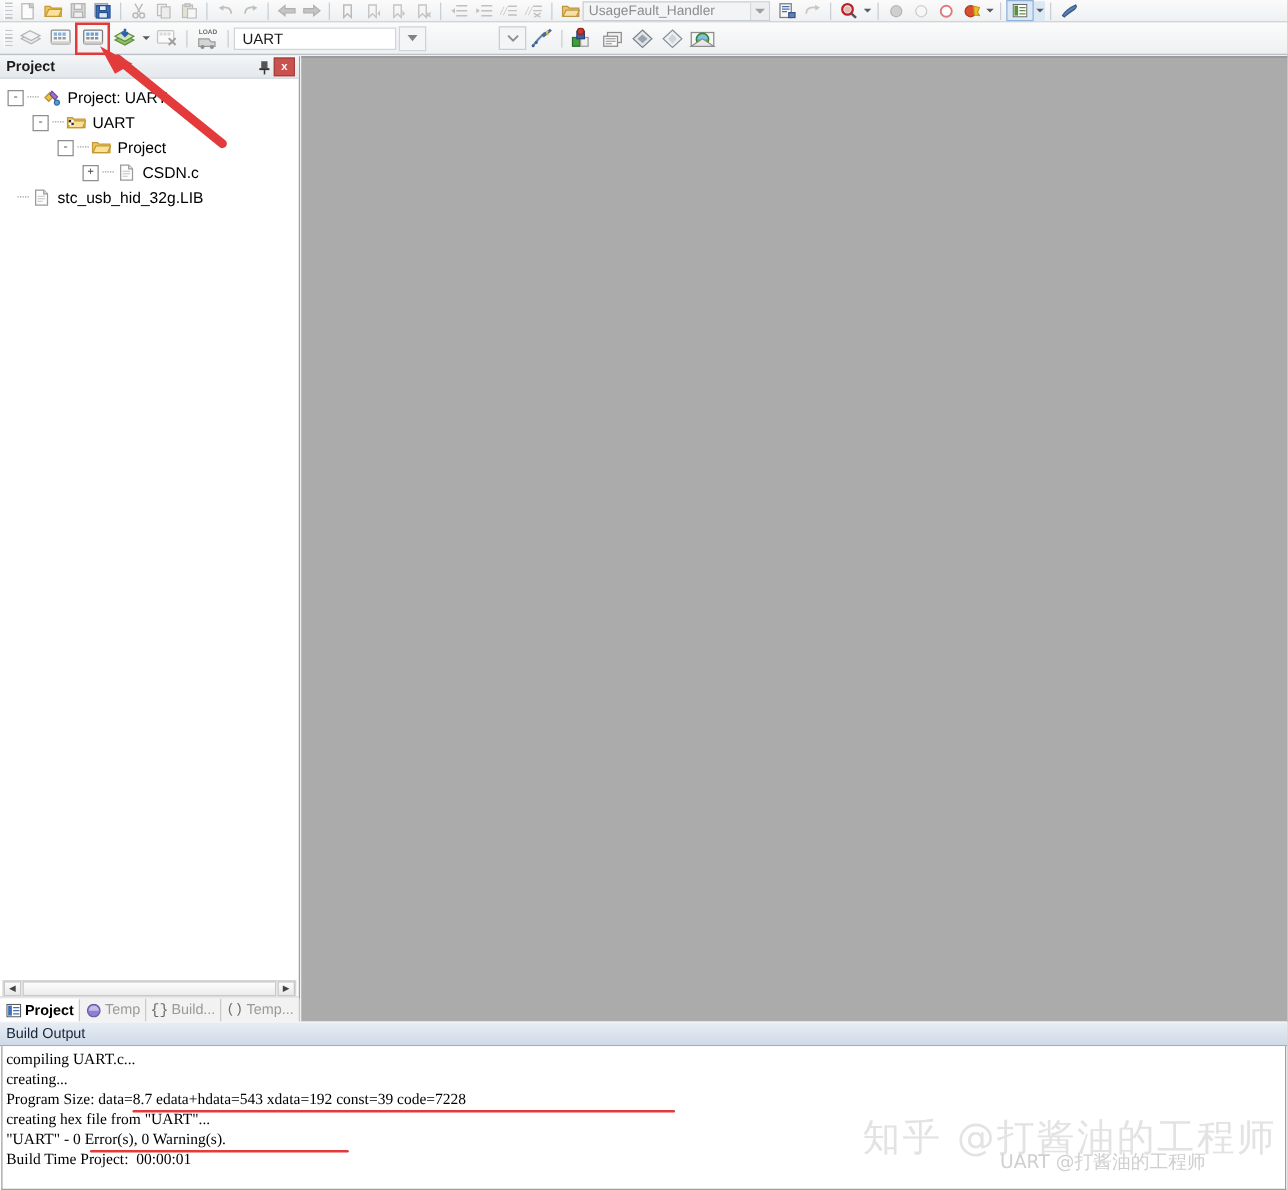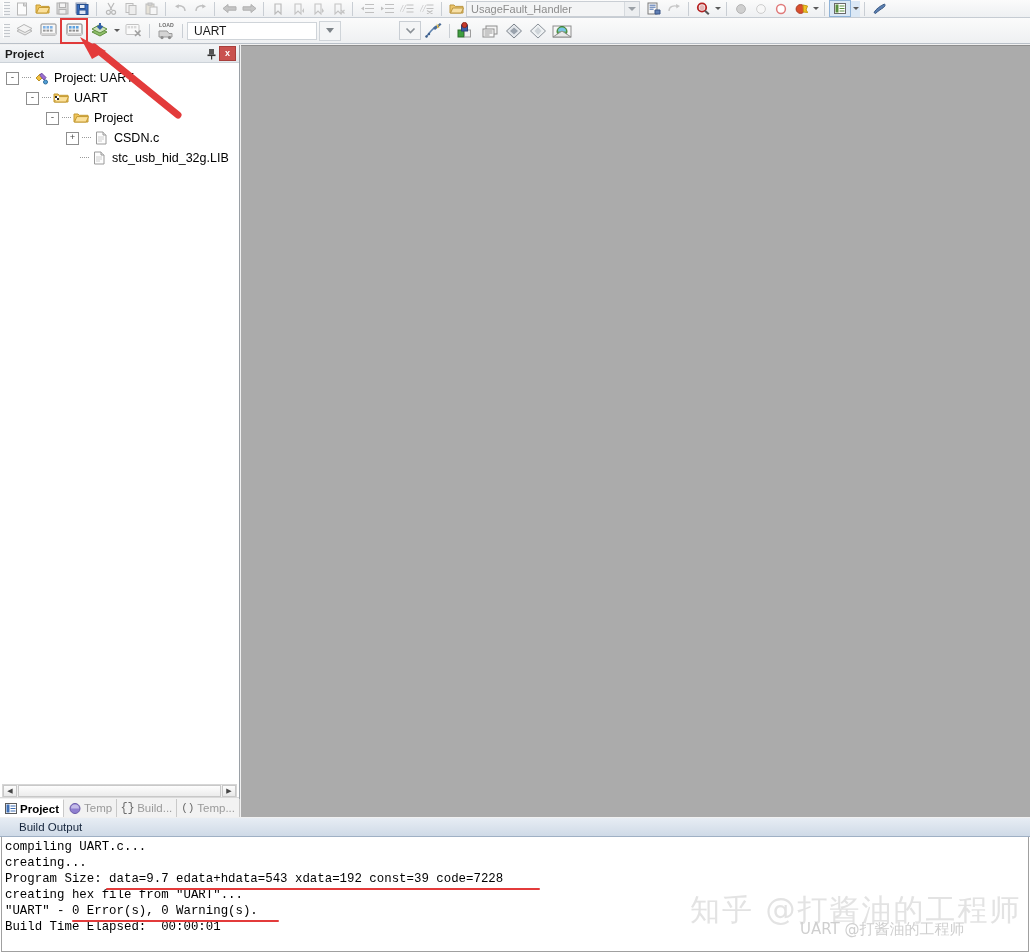--- a/index.html
+++ b/index.html
@@ -107,27 +107,27 @@
   #editor-area{
     position:absolute;left:241px;top:45px;width:789px;height:772px;background:#ababab;
     border-top:1px solid #8d8d8d;box-sizing:border-box;
   }
 
   
   #build-panel{position:absolute;left:0;top:818px;width:1030px;height:134px;background:#fff;}
   #build-header{
     height:18px;background:linear-gradient(#e7edf4,#cfdae7);
     border-bottom:1px solid #9fb0c4;
-    display:flex;align-items:center;padding-left:19px;
+    display:flex;align-items:center;padding-left:5px;
     font-size:11.5px;color:#15253c;
   }
   #build-body{
     position:absolute;top:19px;left:1px;right:1px;bottom:0;background:#fff;
     border:1px solid #a0a0a0;border-top:0;box-sizing:border-box;
-    font-family:Liberation Mono, monospace;
+    font-family:Liberation Serif, serif;
     font-size:12.4px;color:#000;line-height:16.1px;padding:2px 0 0 3px;
     overflow:hidden;
   }
   #build-body .bline{white-space:pre;height:16px;}
 
   .underline{position:absolute;height:2px;background:#e33b3b;border-radius:1px;}
 
   
   #wm-zhihu{
     position:absolute;left:690px;top:890px;font-size:30px;color:#e3e3e3;
@@ -291,21 +291,21 @@
     </div>
 
     <div class="tb-sep"></div>
 
     <div class="tb-btn">
       <svg width="15" height="12" viewBox="0 0 15 12">
           <path d="M1 2h4l1.3 1.4H14V10H1z" fill="#ecc46a" stroke="#bc9743"></path>
           <path d="M1.5 10 L3.8 5 H14.5 L12.2 10 Z" fill="#f7e0a6" stroke="#bc9743"></path>
         </svg>
     </div>
-    <div class="combo" style="width:174px;gap:28px;">
+    <div class="combo" style="width:150px;gap:28px;">
       <span>UsageFault_Handler</span>
       <span class="cb-arrow"></span>
     </div>
 
     <div class="tb-btn" style="margin-left:4px;">
       <svg width="14" height="13" viewBox="0 0 14 13">
           <rect x="1" y="1" width="9" height="11" fill="#f6f6f6" stroke="#7b7b7b"></rect>
           <g stroke="#4a6fae" stroke-width="1">
             <path d="M2.6 3.2h6 M2.6 5.2h6 M2.6 7.2h4"></path>
           </g>
@@ -590,21 +590,21 @@
               <path d="M1.5 1 h6.5 l3 3 v9 h-9.5 z" fill="#fdfdfd" stroke="#9a9a9a"></path>
               <path d="M8 1 v3 h3" fill="#e5e5e5" stroke="#9a9a9a"></path>
               <g stroke="#c2c2c2" stroke-width="0.8">
                 <path d="M3 6h6 M3 8h6 M3 10h4"></path>
               </g>
             </svg>
         </span>
         <span class="tlabel">CSDN.c</span>
       </div>
 
-      <div class="trow" style="padding-left:66px;">
+      <div class="trow" style="">
         <span class="tgl none"></span>
         <span class="dots"></span>
         <span class="ticon">
           <svg width="13" height="14" viewBox="0 0 13 14">
               <path d="M1.5 1 h6.5 l3 3 v9 h-9.5 z" fill="#fdfdfd" stroke="#9a9a9a"></path>
               <path d="M8 1 v3 h3" fill="#e5e5e5" stroke="#9a9a9a"></path>
               <g stroke="#c2c2c2" stroke-width="0.8">
                 <path d="M3 6h6 M3 8h6 M3 10h4"></path>
               </g>
             </svg>
@@ -654,24 +654,24 @@
 
   <div id="editor-area"></div>
 
   <div id="build-panel">
     <div id="build-header">
       <span>Build Output</span>
     </div>
     <div id="build-body">
       <div class="bline">compiling UART.c...</div>
       <div class="bline">creating...</div>
-      <div class="bline">Program Size: data=9.7 edata+hdata=543 xdata=192 const=39 code=7228</div>
+      <div class="bline">Program Size: data=8.7 edata+hdata=543 xdata=192 const=39 code=7228</div>
       <div class="bline">creating hex file from "UART"...</div>
       <div class="bline">"UART" - 0 Error(s), 0 Warning(s).</div>
-      <div class="bline">Build Time Elapsed:  00:00:01</div>
+      <div class="bline">Build Time Project:  00:00:01</div>
     </div>
   </div>
 
   <div class="underline" style="left:106px;top:888px;width:434px;"></div>
   <div class="underline" style="left:72px;top:920px;width:207px;"></div>
 
   <svg id="red-arrow" viewBox="0 0 160 95">
     <path d="M128 90 L44 22" stroke="#e33b3b" stroke-width="7" stroke-linecap="round"></path>
     <path d="M30 12 L56 26 L42 34 Z" fill="#e33b3b"></path>
   </svg>

